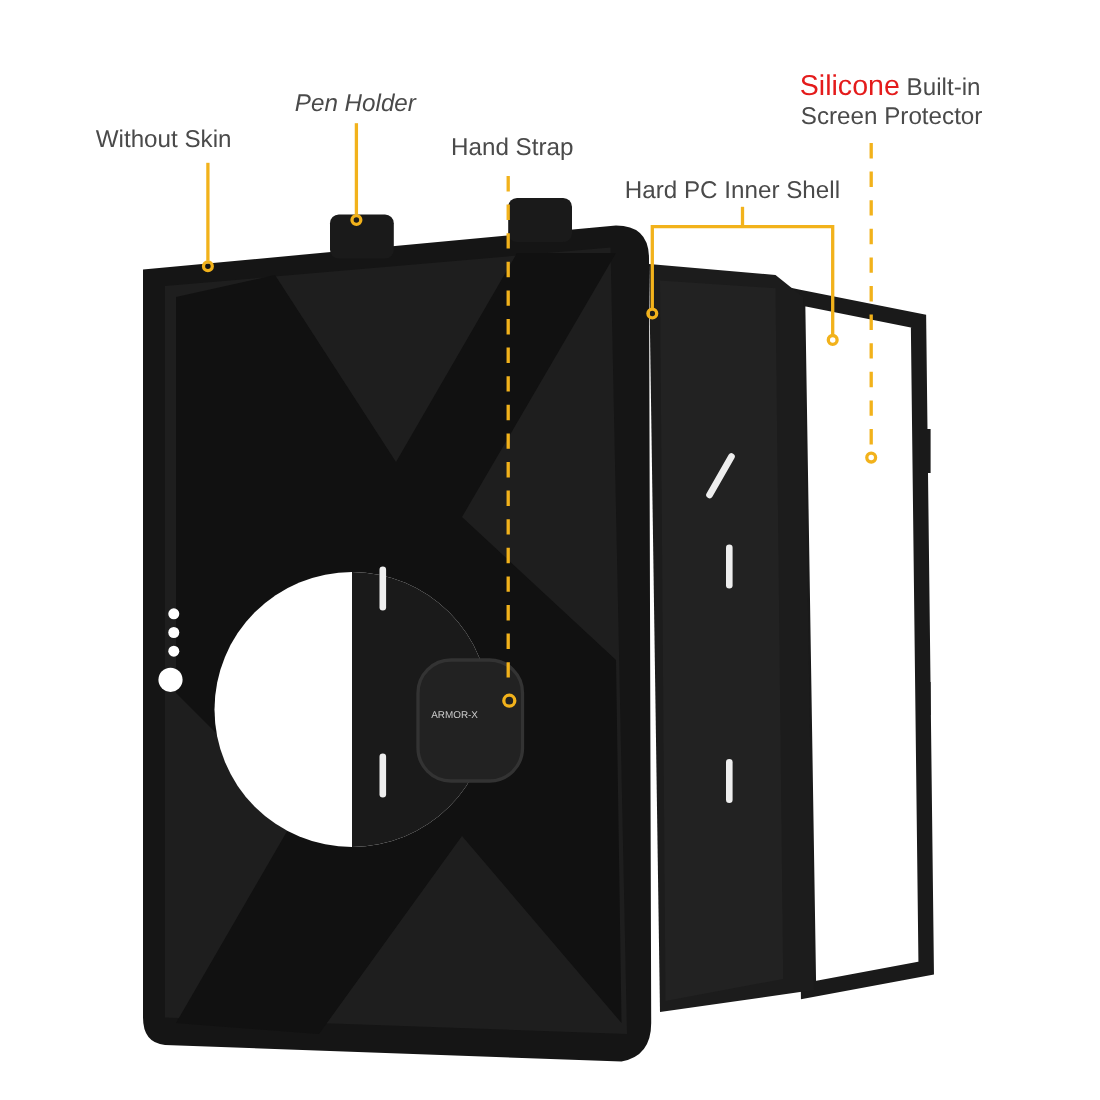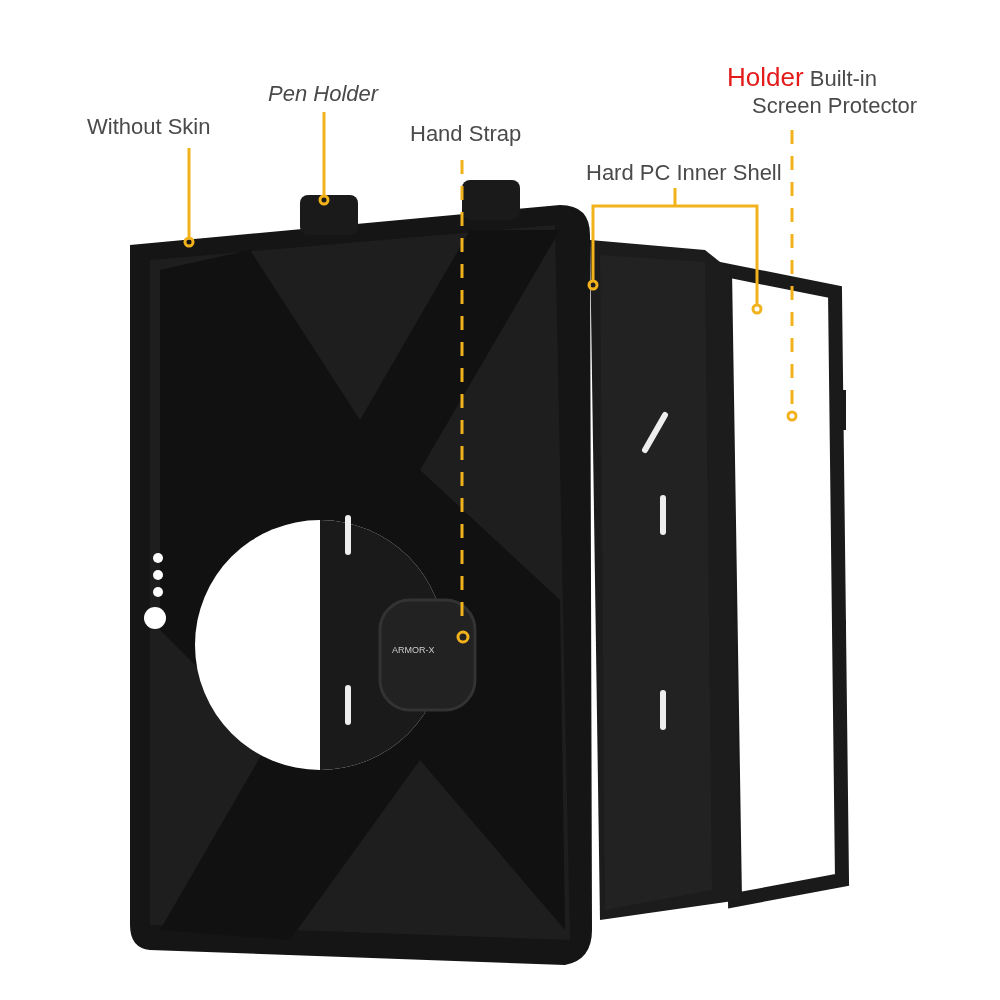--- a/index.html
+++ b/index.html
@@ -59,19 +59,19 @@
     <circle cx="593" cy="285" r="4"></circle>
     <circle cx="757" cy="309" r="4"></circle>
     <line x1="792" y1="130" x2="792" y2="408" stroke-dasharray="14 12"></line>
     <circle cx="792" cy="416" r="4"></circle>
   </g>
 </svg>
 
 <div class="label" style="left:87px;top:114px;">Without Skin</div>
 <div class="label" style="left:268px;top:81px;font-style:italic;">Pen Holder</div>
 <div class="label" style="left:410px;top:121px;text-align:center;">Hand Strap</div>
-<div class="label" style="left:586px;top:160px;">Hard PC Inner Shell</div>
+<div class="label" style="left:568px;top:160px;">Hard PC Inner Shell</div>
 <div class="label" style="left:727px;top:62px;">
-  <span class="red">Holder</span>
+  <span class="red">Silicone</span>
   <span>Built-in</span>
 </div>
-<div class="label" style="left:728px;top:93px;margin-left:24px;">Screen Protector</div>
+<div class="label" style="left:728px;top:93px;">Screen Protector</div>
 <div class="label" style="left:392px;top:645px;font-size:9px;color:#ccc;">ARMOR-X</div>
 
 </body></html>

